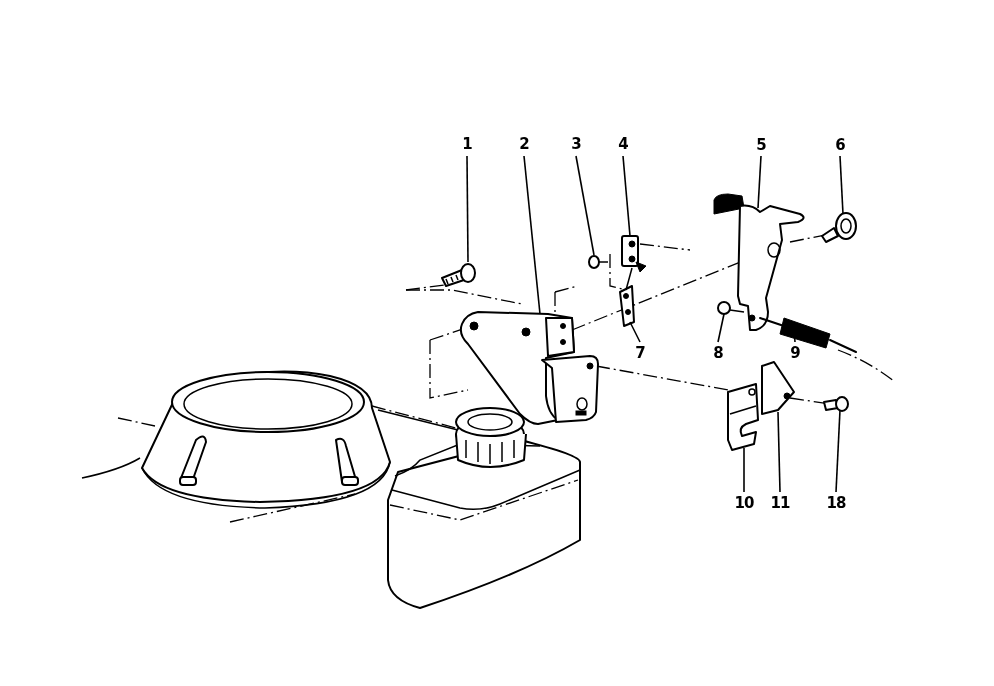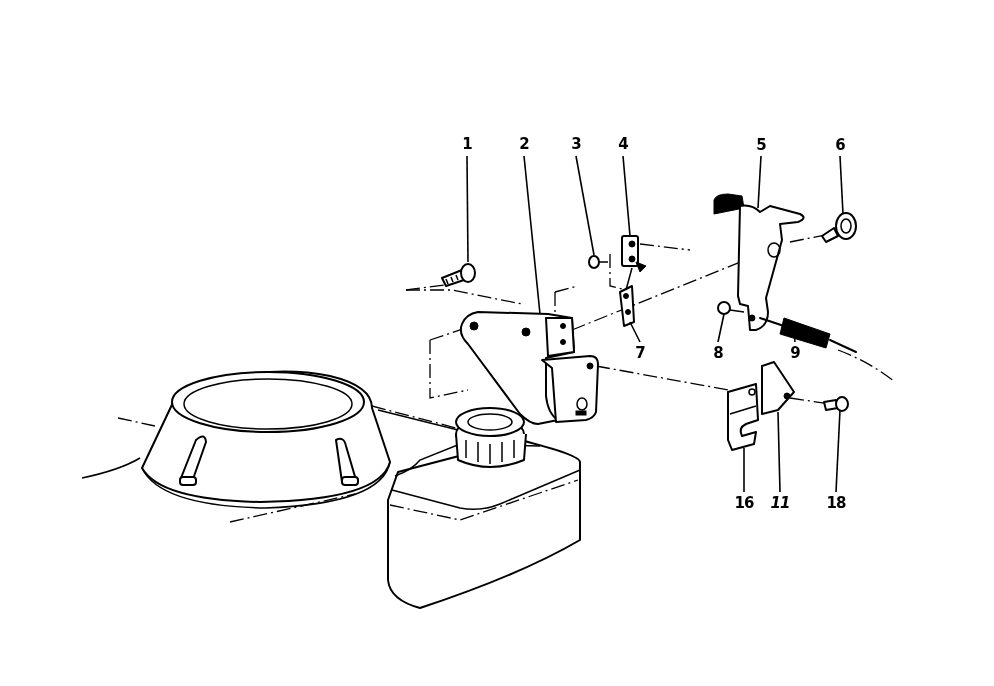--- a/index.html
+++ b/index.html
@@ -164,16 +164,16 @@
 
   <span class="callout" style="left:467px; top:137px;">1</span>
   <span class="callout" style="left:524px; top:137px;">2</span>
   <span class="callout" style="left:576px; top:137px;">3</span>
   <span class="callout" style="left:623px; top:137px;">4</span>
   <span class="callout" style="left:761px; top:138px;">5</span>
   <span class="callout" style="left:840px; top:138px;">6</span>
   <span class="callout" style="left:640px; top:346px;">7</span>
   <span class="callout" style="left:718px; top:346px;">8</span>
   <span class="callout" style="left:795px; top:346px;">9</span>
-  <span class="callout" style="left:744px; top:496px;">16</span>
-  <span class="callout" style="left:780px; top:496px;font-style:italic;">11</span>
+  <span class="callout" style="left:744px; top:496px;">10</span>
+  <span class="callout" style="left:780px; top:496px;">11</span>
   <span class="callout" style="left:836px; top:496px;">18</span>
 </div>
 
 </body></html>

